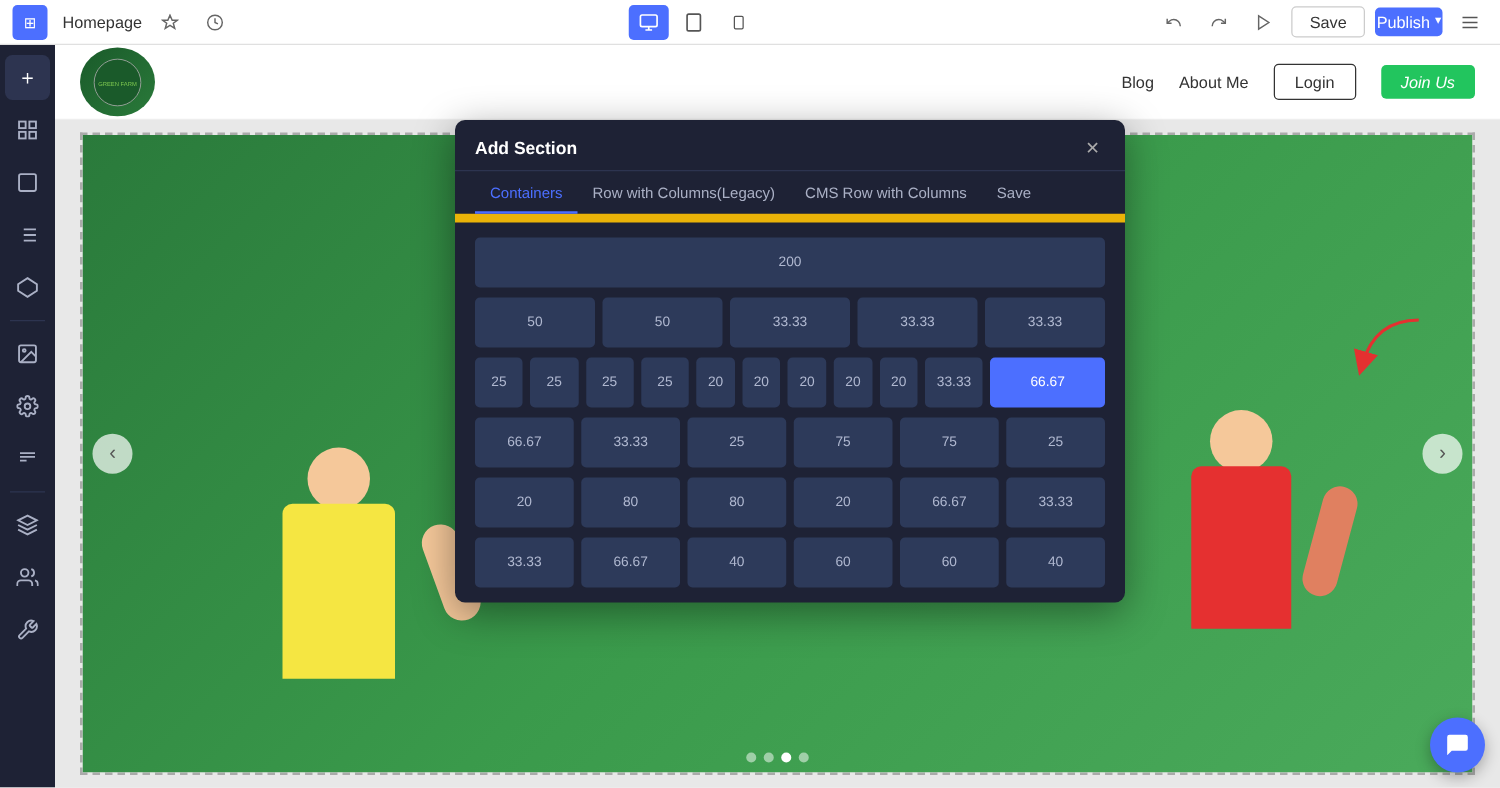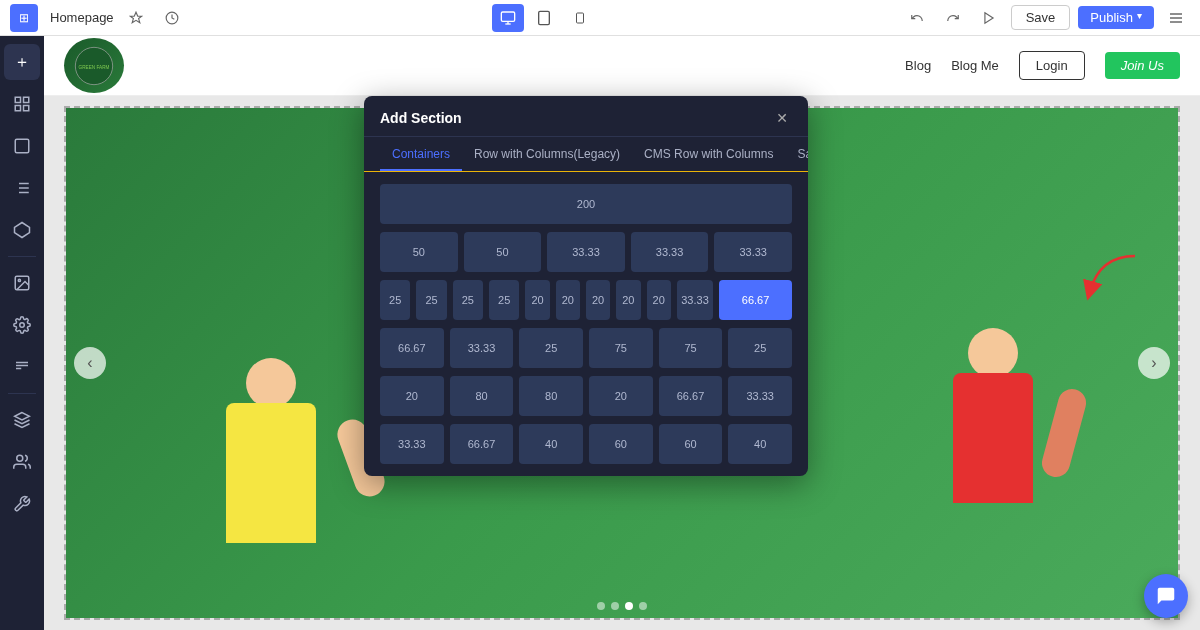--- a/index.html
+++ b/index.html
@@ -73,21 +73,21 @@
     .save-btn {
       padding: 4px 14px;
       border: 1px solid #ccc;
       background: #fff;
       border-radius: 4px;
       font-size: 13px;
       cursor: pointer;
       color: #333;
     }
     .publish-btn {
-      padding: 4px 12px;
+      padding: 4px 1px;
       background: #4c6fff;
       color: #fff;
       border: none;
       border-radius: 4px;
       font-size: 13px;
       cursor: pointer;
       display: flex;
       align-items: flex-start;
       gap: 4px;
     }
@@ -336,21 +336,21 @@
     .modal-overlay {
       position: absolute;
       top: 0; left: 0; right: 0; bottom: 0;
       z-index: 200;
       pointer-events: none;
     }
     .modal-dialog {
       position: absolute;
       top: 60px;
       left: 320px;
-      width: 444px;
+      width: 536px;
       background: #1e2235;
       border-radius: 8px;
       box-shadow: 0 8px 32px rgba(0,0,0,0.4);
       pointer-events: all;
       overflow: hidden;
     }
     .modal-header {
       display: flex;
       align-items: center;
       justify-content: space-between;
@@ -366,21 +366,21 @@
       width: 20px; height: 20px;
       display: flex; align-items: center; justify-content: center;
       color: #aaa;
       cursor: pointer;
       font-size: 14px;
     }
     .modal-tabs {
       display: flex;
       align-items: center;
       padding: 0 16px;
-      border-bottom: 1px solid #eab308;
+      border-bottom: 7px solid #eab308;
       gap: 0;
     }
     .modal-tab {
       padding: 10px 12px;
       font-size: 12px;
       color: #aab0c5;
       cursor: pointer;
       position: relative;
       white-space: nowrap;
     }
@@ -622,21 +622,21 @@
         <div class="site-logo-area">
           <div class="logo-img-placeholder">
             <svg width="40" height="40" viewBox="0 0 60 60">
               <circle cx="30" cy="30" r="28" fill="#1a5a2a" stroke="#aaa" stroke-width="1"></circle>
               <text x="30" y="34" text-anchor="middle" fill="#7ec850" font-size="7" font-family="sans-serif">GREEN FARM</text>
             </svg>
           </div>
         </div>
         <div class="site-nav-links">
           <span class="site-nav-link">Blog</span>
-          <span class="site-nav-link">Blog Me</span>
+          <span class="site-nav-link">About Me</span>
           <button class="site-nav-btn-outline">Login</button>
           <button class="site-nav-btn-filled">Join Us</button>
         </div>
       </div>
 
       <div class="canvas-content">
         <div class="hero-image-area">
 
           <div class="figure-yellow" style="position:absolute; left:140px; bottom:0;">
             <div class="fig-head-y"></div>

